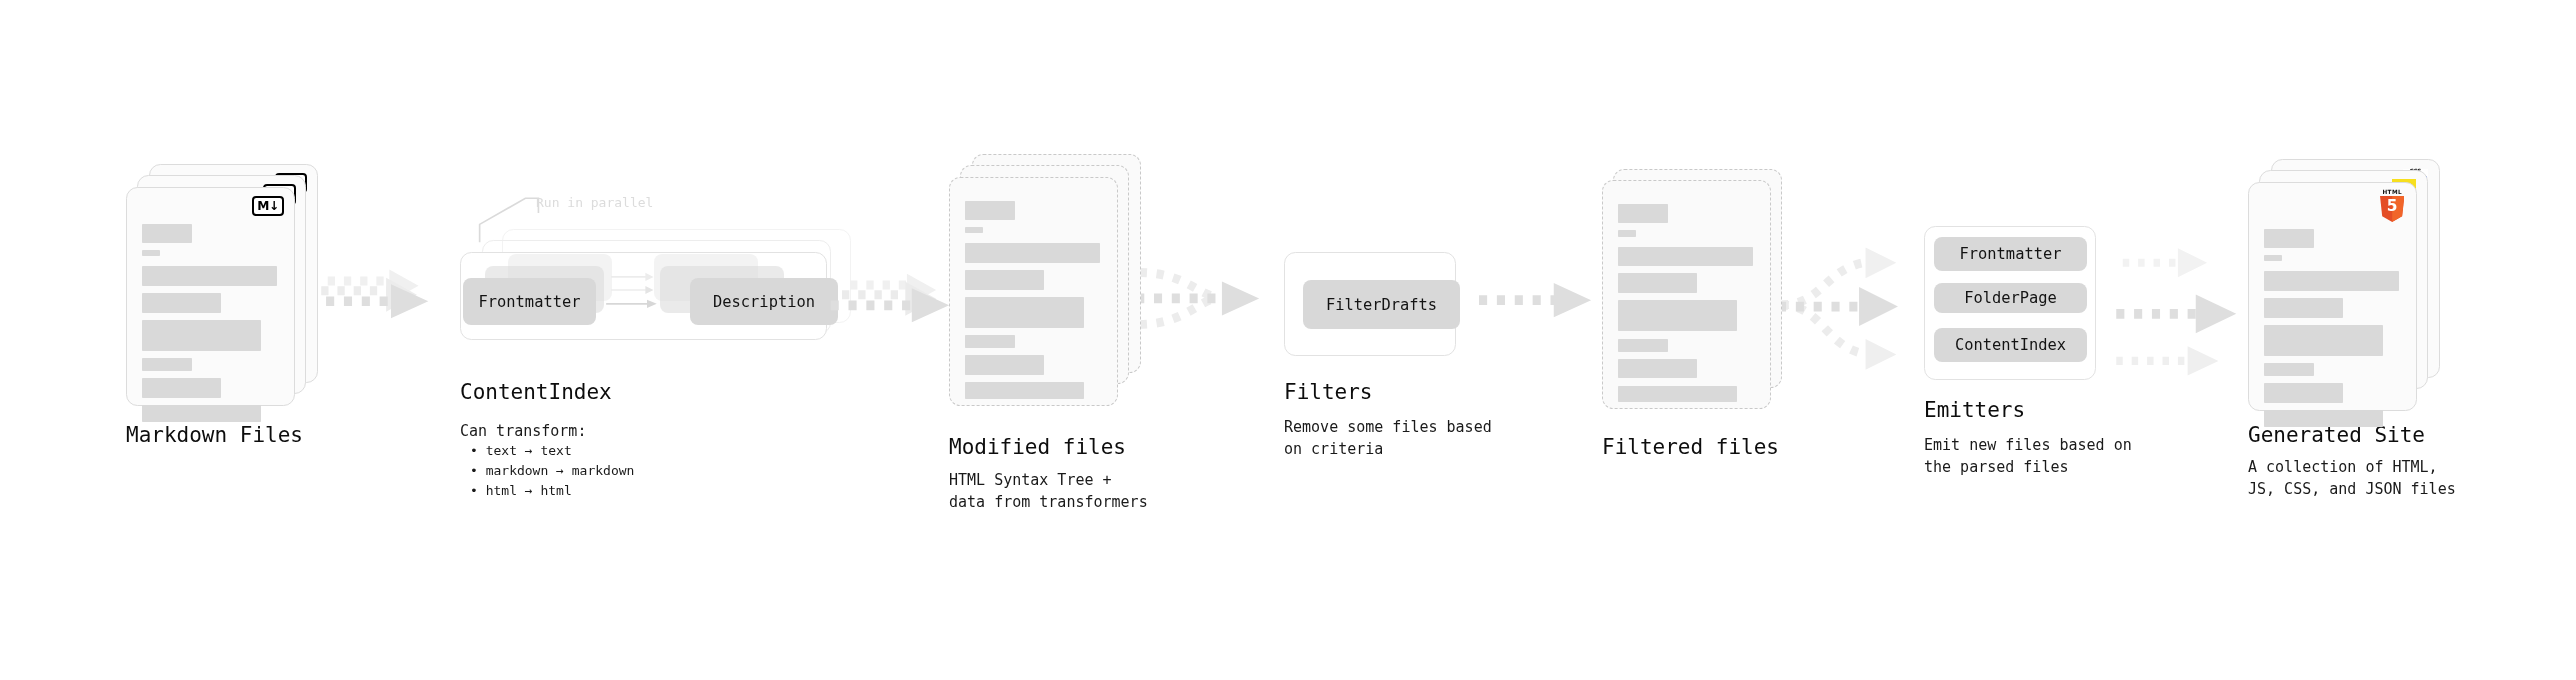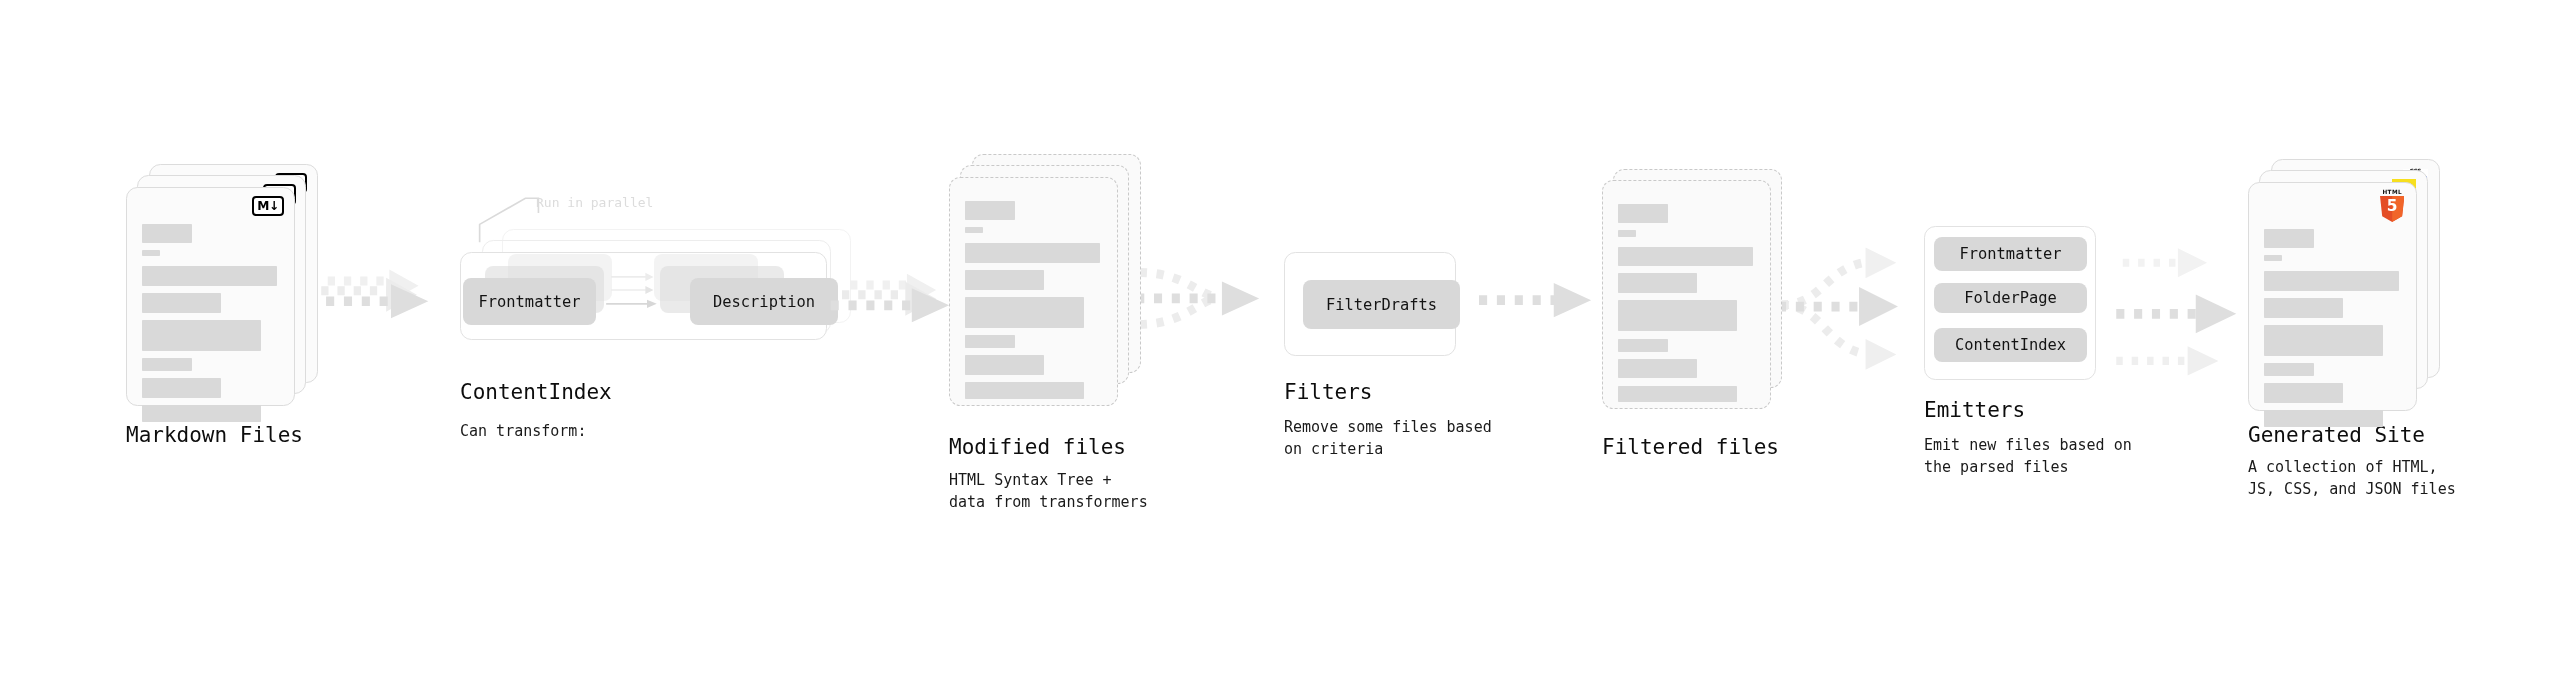--- a/index.html
+++ b/index.html
@@ -193,20 +193,25 @@
       <line x1="-6" y1="39" x2="46" y2="39"></line>
         <polygon points="44,34 56,39 44,44" fill="#d7d7d7" stroke="none"></polygon>
     </g>
   </svg>
 
   <div class="chip" style="left:463px; top:278px; width:133px; height:47px;">Frontmatter</div>
   <div class="chip" style="left:690px; top:278px; width:148px; height:47px;">Description</div>
 
   <div class="title" style="left:460px; top:380px;">ContentIndex</div>
   <div class="subtitle" style="left:460px; top:421px;">Can transform:</div>
+  <div class="bullets" style="left:470px; top:441px;">
+    <div class="row">• text → text</div>
+    <div class="row">• markdown → markdown</div>
+    <div class="row">• html → html</div>
+  </div>
 
   <svg class="abs" style="left:829px; top:272px;" width="138" height="65" viewBox="0 0 170 80">
     <g stroke="#f0f0f0" stroke-width="11" stroke-dasharray="9 11" fill="none">
       <line x1="26" y1="16" x2="100" y2="16"></line>
     </g>
     <polygon points="96,2 132,22 96,42" fill="#f0f0f0"></polygon>
     <g stroke="#ebebeb" stroke-width="11" stroke-dasharray="9 11" fill="none">
       <line x1="16" y1="28" x2="98" y2="28"></line>
     </g>
     <polygon points="94,12 132,33 94,54" fill="#ebebeb"></polygon>

